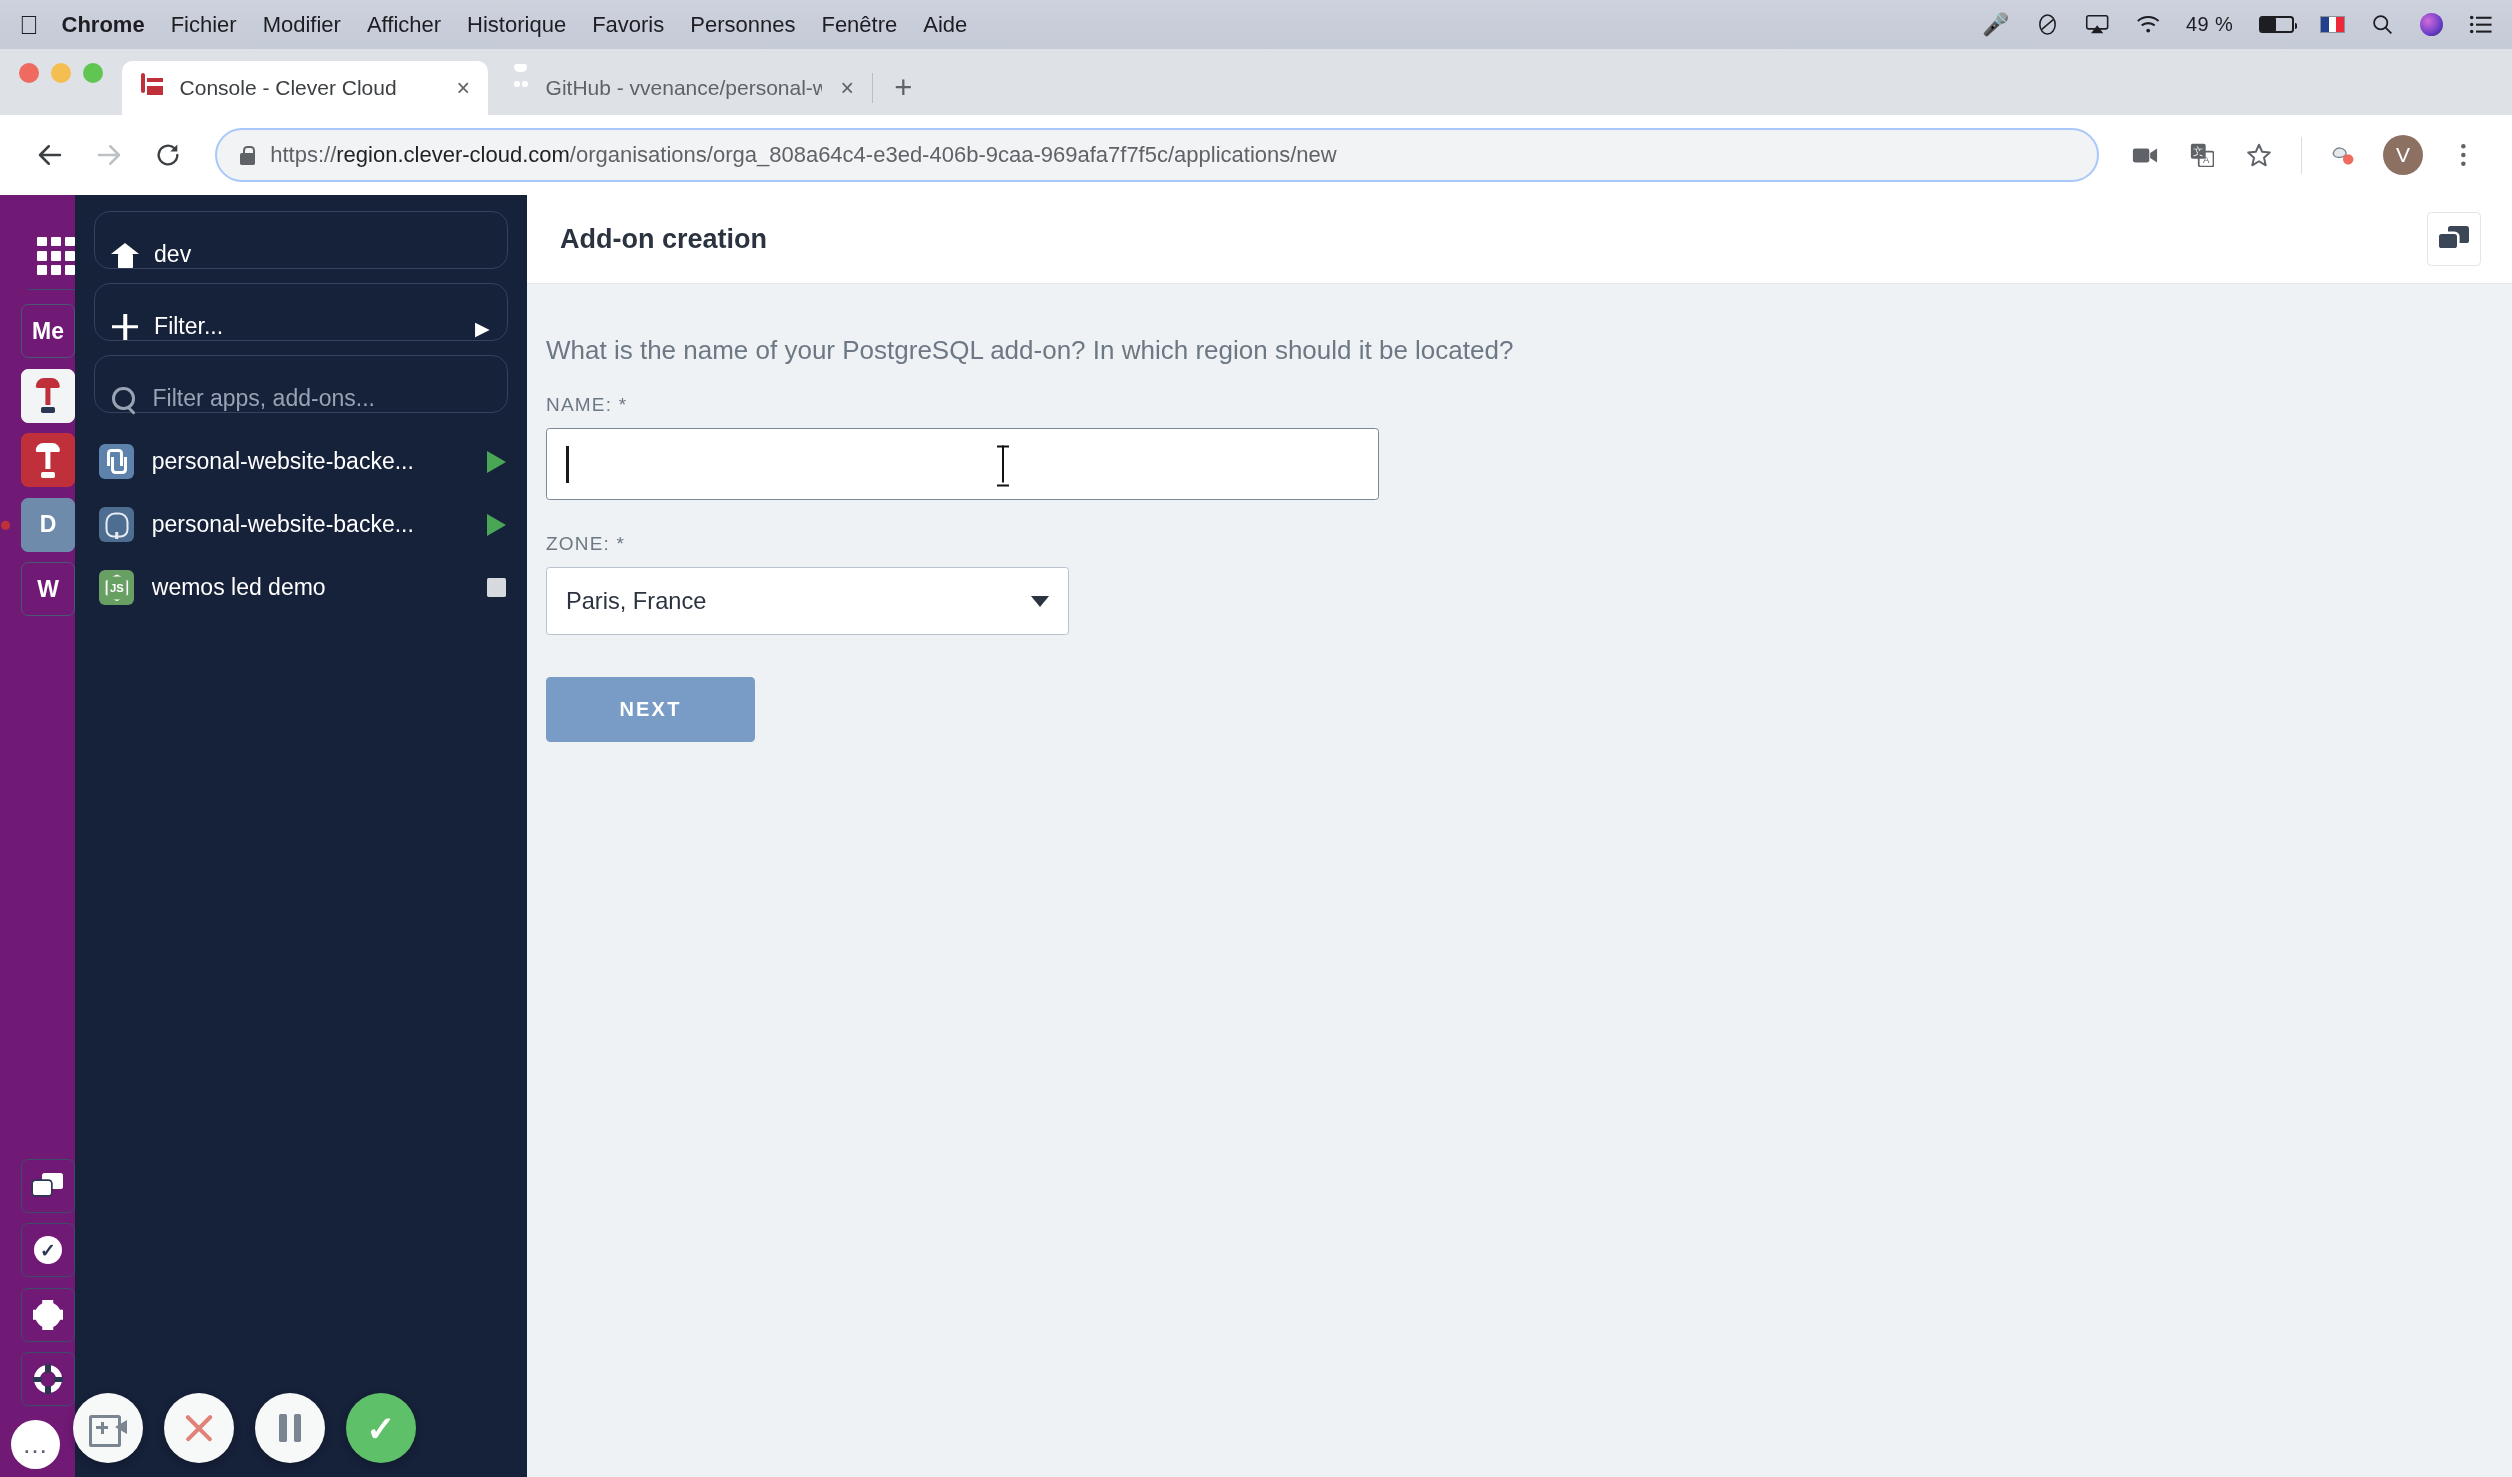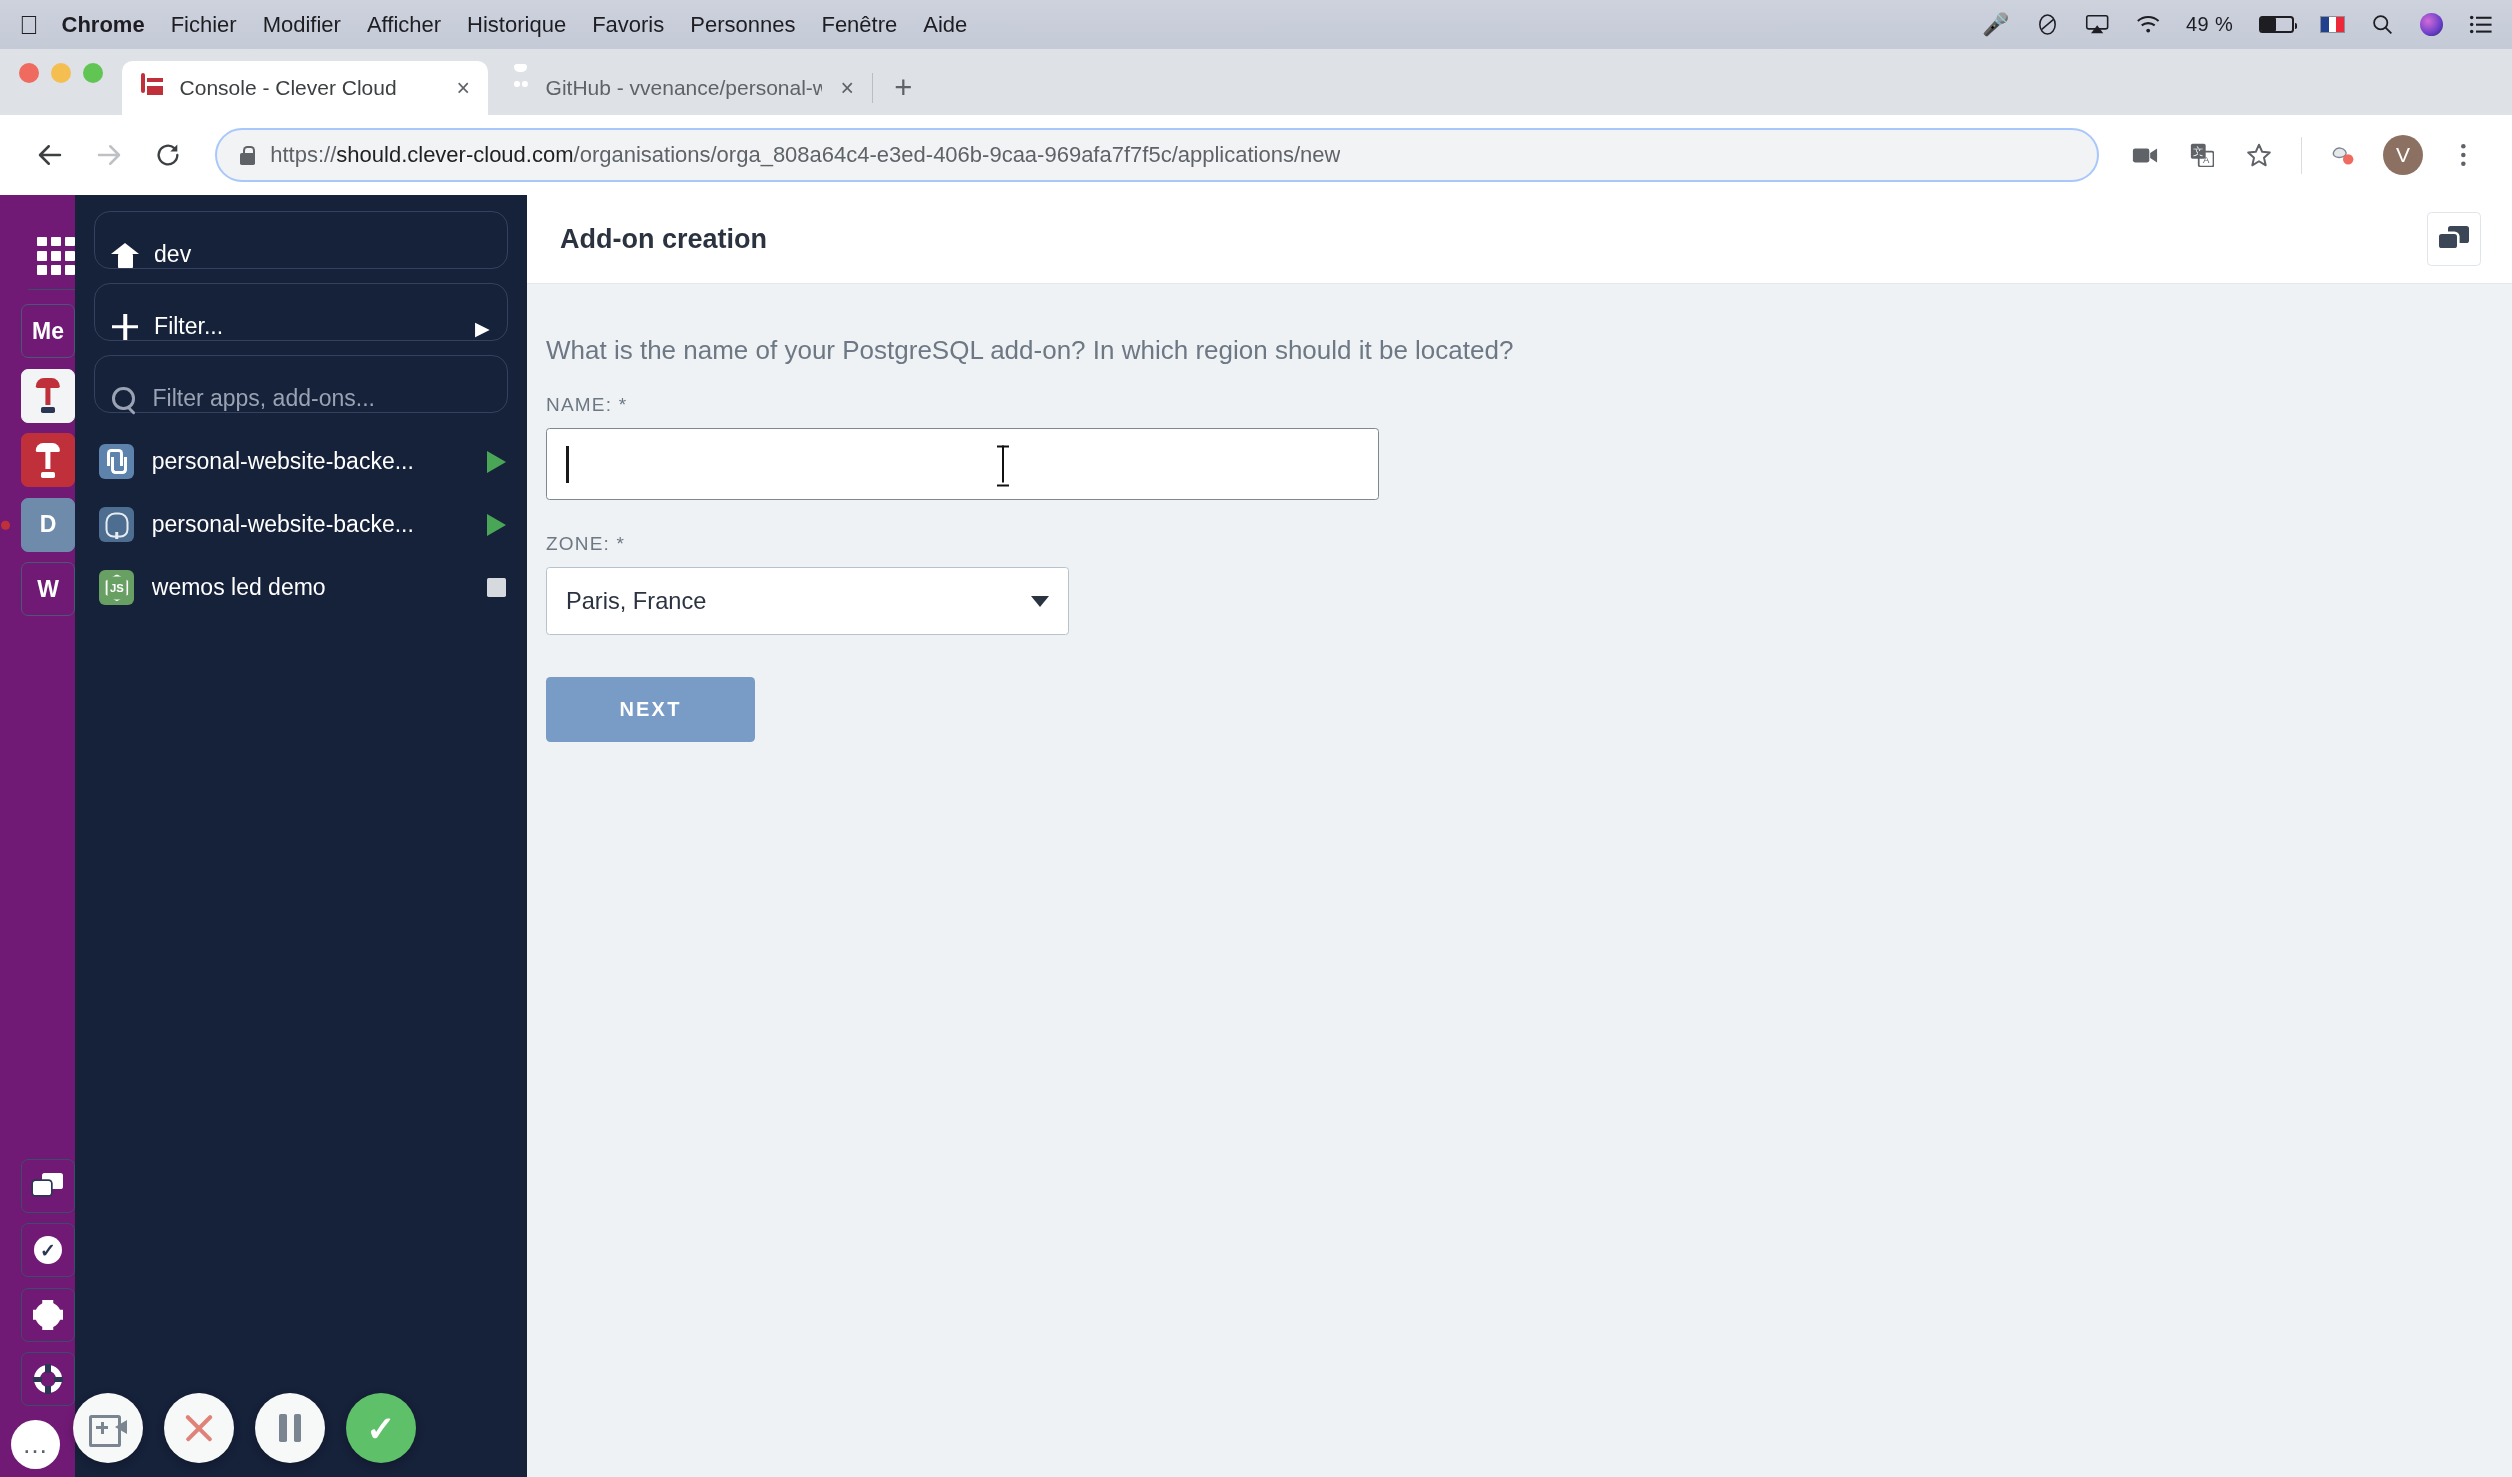--- a/index.html
+++ b/index.html
@@ -500,21 +500,21 @@
     </div>
     <div class="navbtn">
       <svg width="28" height="28" viewBox="0 0 24 24">
           <path d="M20 12a8 8 0 1 1-2.6-5.9" fill="none" stroke="#3c4043" stroke-width="2" stroke-linecap="round"></path>
           <polygon points="20,3 20,9 14,9" fill="#3c4043"></polygon>
         </svg>
     </div>
 
     <div class="omnibox">
       <span class="lock"></span>
-      <span class="url"><span class="dim">https://</span><span>should.clever-cloud.com</span><span class="dim">/organisations/orga_808a64c4-e3ed-406b-9caa-969afa7f7f5c/applications/new</span></span>
+      <span class="url"><span class="dim">https://</span><span>region.clever-cloud.com</span><span class="dim">/organisations/orga_808a64c4-e3ed-406b-9caa-969afa7f7f5c/applications/new</span></span>
     </div>
 
     <div class="tbicon">
       <svg width="26" height="19" viewBox="0 0 30 22">
           <rect x="1" y="3" width="19" height="16" rx="2.5" fill="#5f6368"></rect>
           <polygon points="21,8 29,3 29,19 21,14" fill="#5f6368"></polygon>
         </svg>
     </div>
     <div class="tbicon">
       <svg width="24.4" height="24.4" viewBox="0 0 28 28" style="font-size:28px">

